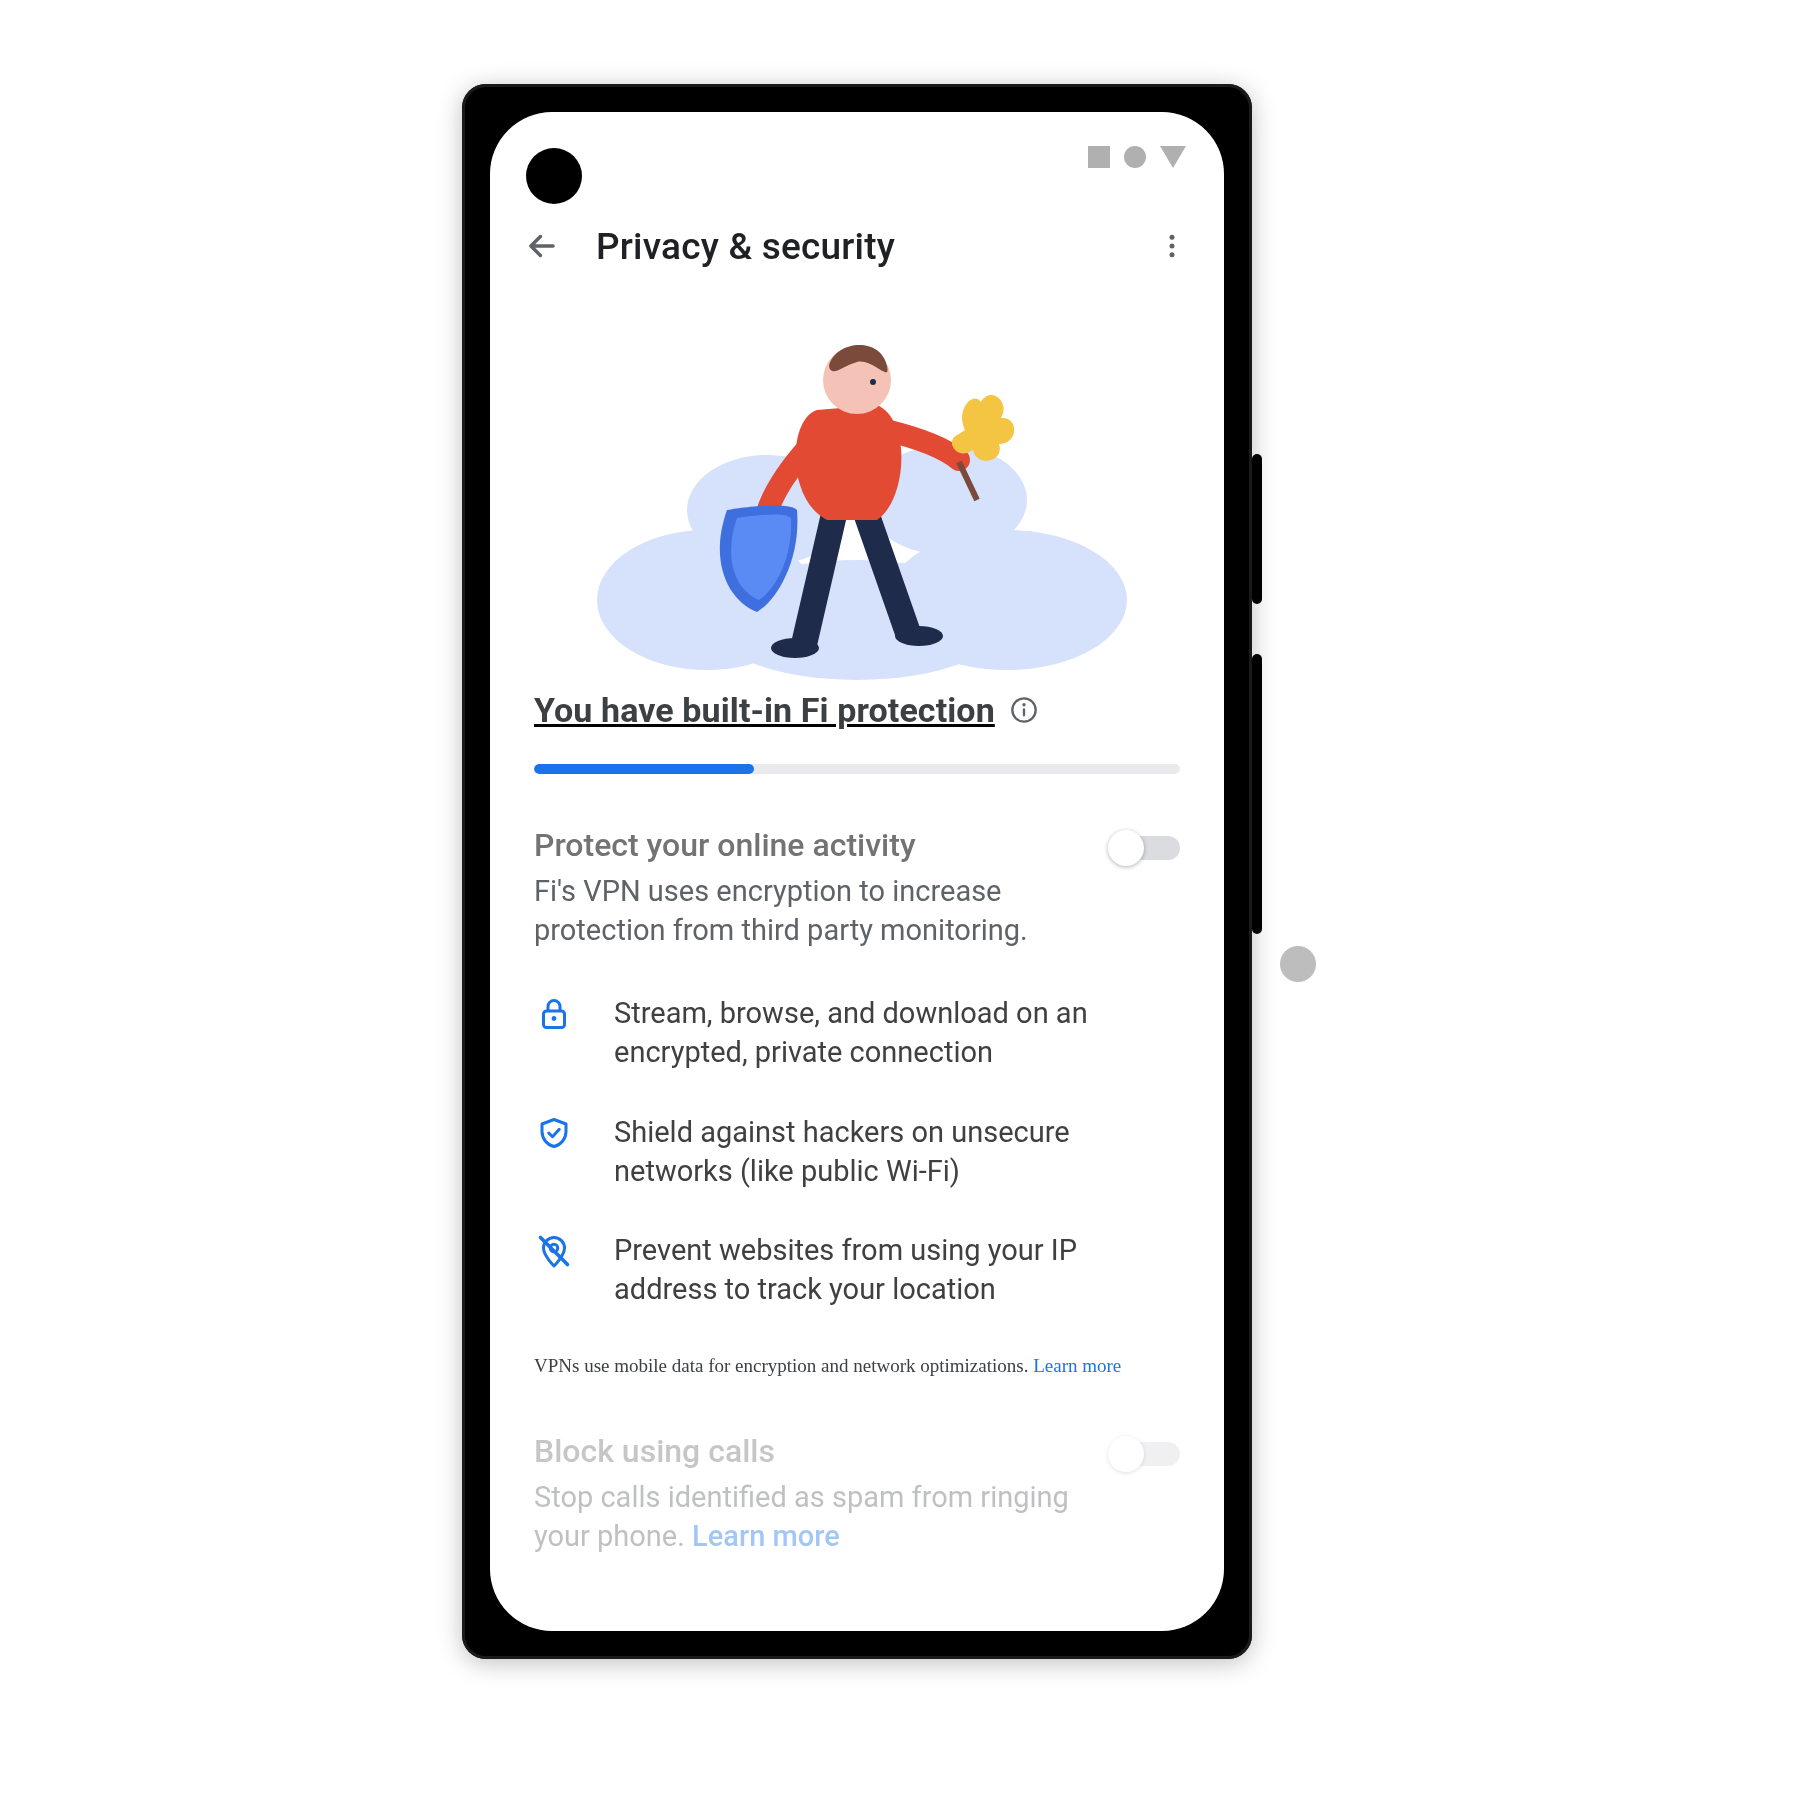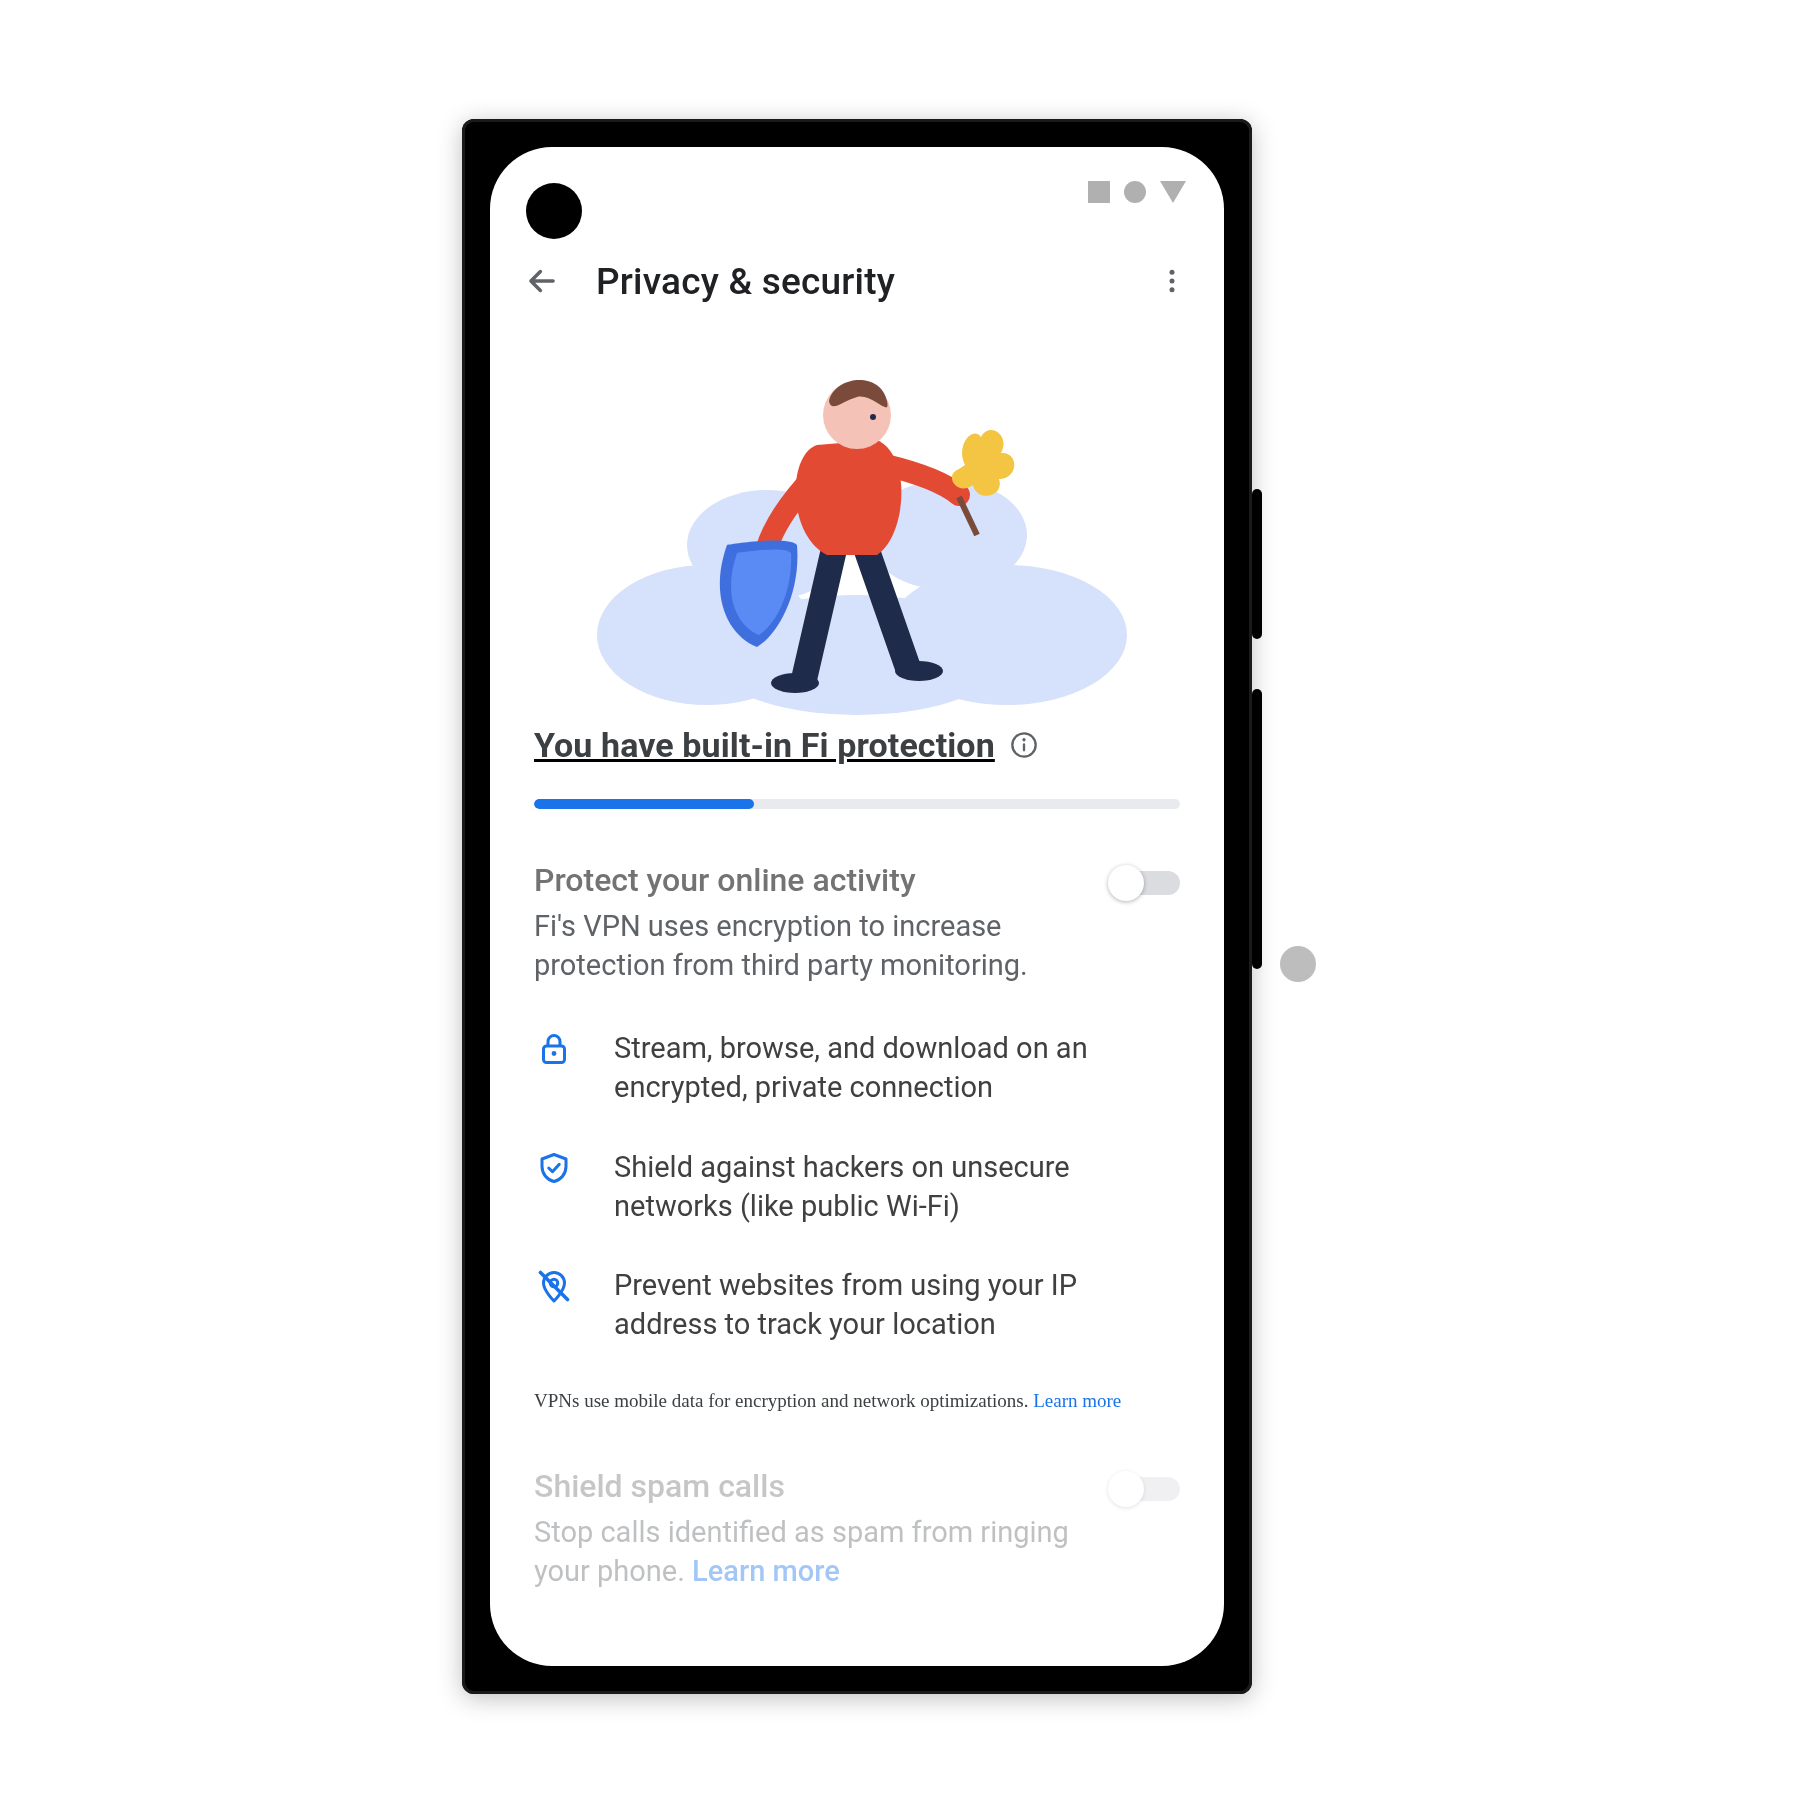--- a/index.html
+++ b/index.html
@@ -11,23 +11,22 @@
     position: relative;
   }
   
   .device {
     position: absolute;
     left: 462px;
     top: 84px;
     width: 790px;
     height: 1575px;
     background: #000;
-    border-radius: 12px;
+    border-radius: 24px;
     box-shadow: 0 4px 24px rgba(0,0,0,.25), inset 0 0 0 3px #1a1a1a;
-    margin-top: 35px;
   }
   .device::after {
     
     content: "";
     position: absolute;
     right: -10px;
     top: 370px;
     width: 10px;
     height: 150px;
     background: #000;
@@ -356,21 +355,21 @@
           </div>
           <div class="feature-text">Prevent websites from using your IP address to track your location</div>
         </div>
       </div>
 
       <div class="note">
         <span>VPNs use mobile data for encryption and network optimizations. </span><span class="link">Learn more</span>
       </div>
 
       <div class="setting faded">
-        <div class="setting-title">Shield spam calls</div>
+        <div class="setting-title">Block using calls</div>
         <div class="setting-desc">
           <span>Stop calls identified as spam from ringing your phone. </span><span class="link">Learn more</span>
         </div>
         <div class="toggle">
           <div class="toggle-track"></div>
           <div class="toggle-thumb"></div>
         </div>
       </div>
 
     </div>

